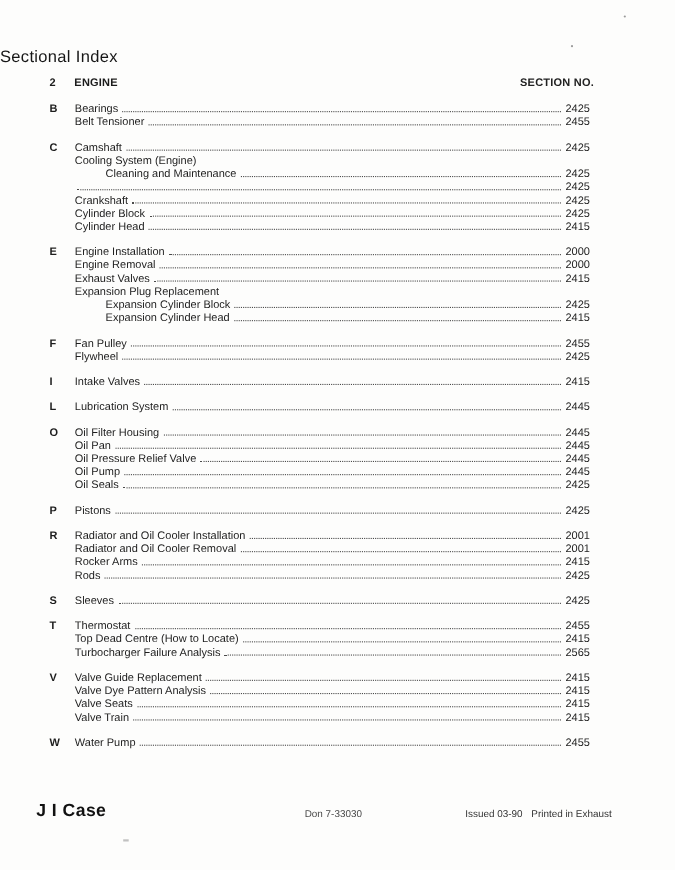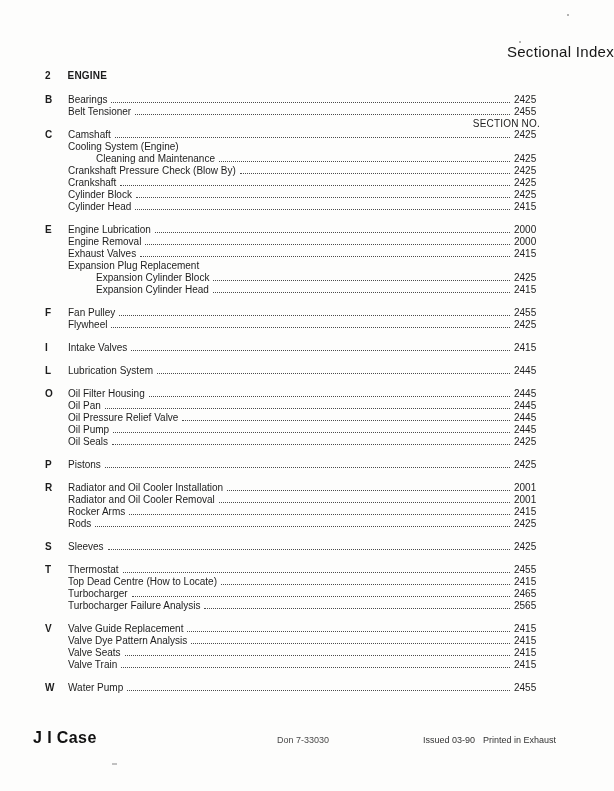--- a/index.html
+++ b/index.html
@@ -10,32 +10,32 @@
   }
   .page {
     position: relative;
     width: 614px; height: 791px;
     background: #fdfdfc;
     color: #1b1b1b;
     overflow: hidden;
   }
   .title {
     position: absolute; top: 43px; left: 0;
-    width: 100%; text-align: right;
+    width: 100%; text-align: left;
     font-size: 15px; font-weight: normal;
     letter-spacing: 0.3px; margin: 0; color: #161616;
   }
   .header-row {
     position: absolute; top: 70px; left: 45px; right: 74px;
     display: flex; justify-content: space-between; align-items: flex-start;
     font-size: 10px;
   }
   .chapter-num { font-weight: bold; }
   .chapter-title { font-weight: bold; margin-left: 17px; letter-spacing: 0.2px; }
-  .section-no { font-weight: normal; letter-spacing: 0.2px; color: #222; margin-top: 48px; }
+  .section-no { font-weight: bold; letter-spacing: 0.2px; color: #222; }
   .list {
     position: absolute; top: 94px; left: 45px; right: 74px;
   }
   .group { margin-bottom: 11px; }
   .row {
     display: flex; align-items: baseline;
     font-size: 10px; line-height: 12px; color: #1d1d1d;
   }
   .letter { flex: none; width: 23px; font-weight: bold; }
   .entry-title { flex: none; white-space: nowrap; padding-right: 2px; }
@@ -103,21 +103,20 @@
           <span class="entry-title">Cooling System (Engine)</span>
         </div>
         <div class="row indent">
           <span class="letter"></span>
           <span class="entry-title">Cleaning and Maintenance</span>
           <span class="leader"></span>
           <span class="num">2425</span>
         </div>
         <div class="row">
           <span class="letter"></span>
-          <span class="entry-title">Crankshaft Pressure Check (Blow By)</span>
           <span class="leader"></span>
           <span class="num">2425</span>
         </div>
         <div class="row">
           <span class="letter"></span>
           <span class="entry-title">Crankshaft</span>
           <span class="leader"></span>
           <span class="num">2425</span>
         </div>
         <div class="row">
@@ -129,21 +128,21 @@
         <div class="row">
           <span class="letter"></span>
           <span class="entry-title">Cylinder Head</span>
           <span class="leader"></span>
           <span class="num">2415</span>
         </div>
       </div>
       <div class="group">
         <div class="row">
           <span class="letter">E</span>
-          <span class="entry-title">Engine Lubrication</span>
+          <span class="entry-title">Engine Installation</span>
           <span class="leader"></span>
           <span class="num">2000</span>
         </div>
         <div class="row">
           <span class="letter"></span>
           <span class="entry-title">Engine Removal</span>
           <span class="leader"></span>
           <span class="num">2000</span>
         </div>
         <div class="row">
@@ -278,26 +277,20 @@
           <span class="letter">T</span>
           <span class="entry-title">Thermostat</span>
           <span class="leader"></span>
           <span class="num">2455</span>
         </div>
         <div class="row">
           <span class="letter"></span>
           <span class="entry-title">Top Dead Centre (How to Locate)</span>
           <span class="leader"></span>
           <span class="num">2415</span>
-        </div>
-        <div class="row">
-          <span class="letter"></span>
-          <span class="entry-title">Turbocharger</span>
-          <span class="leader"></span>
-          <span class="num">2465</span>
         </div>
         <div class="row">
           <span class="letter"></span>
           <span class="entry-title">Turbocharger Failure Analysis</span>
           <span class="leader"></span>
           <span class="num">2565</span>
         </div>
       </div>
       <div class="group">
         <div class="row">

